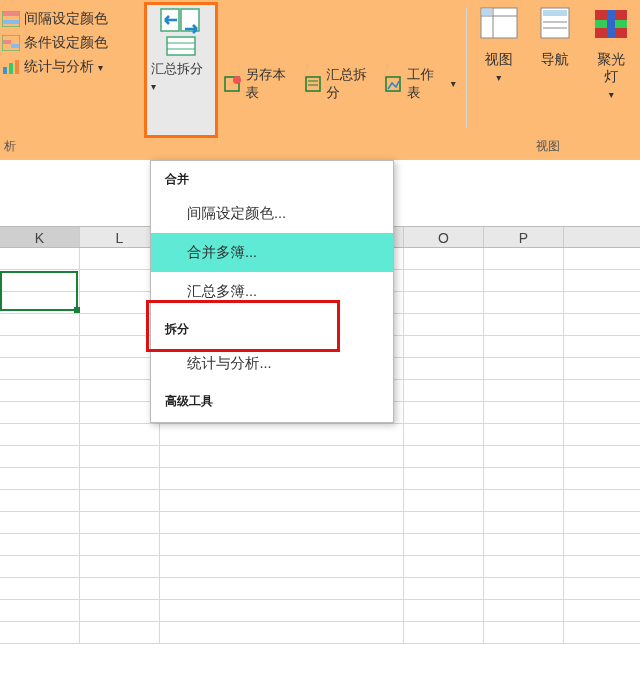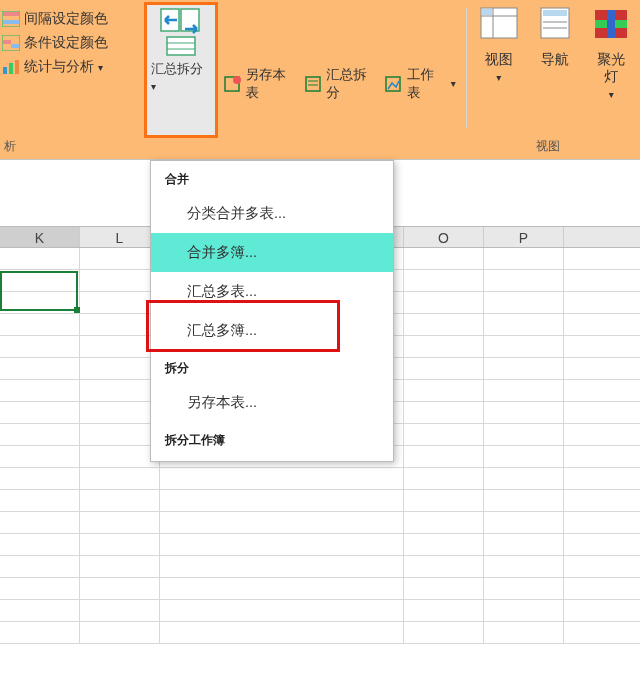--- a/index.html
+++ b/index.html
@@ -412,22 +412,21 @@
         <div class="cell" style="width:244px;"></div>
         <div class="cell"></div>
         <div class="cell"></div>
       </div>
   </div>
 
 </div>
 
 <div class="dropdown">
   <div class="dd-header">合并</div>
-  <div class="dd-item">分类合并多表...</div>
+  <div class="dd-item">间隔设定颜色...</div>
   <div class="dd-item hover">合并多簿...</div>
-  <div class="dd-item">汇总多表...</div>
   <div class="dd-item">汇总多簿...</div>
   <div class="dd-header">拆分</div>
-  <div class="dd-item">另存本表...</div>
-  <div class="dd-header">拆分工作簿</div>
+  <div class="dd-item">统计与分析...</div>
+  <div class="dd-header">高级工具</div>
 </div>
 
 <div class="red-box2"></div>
 
 </body></html>

